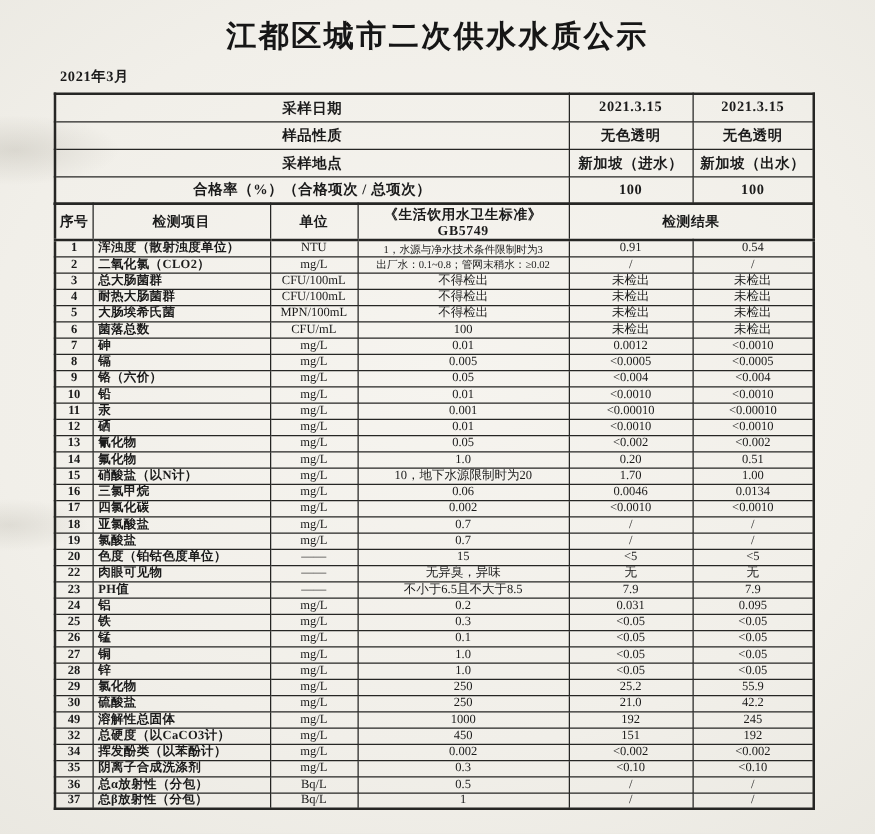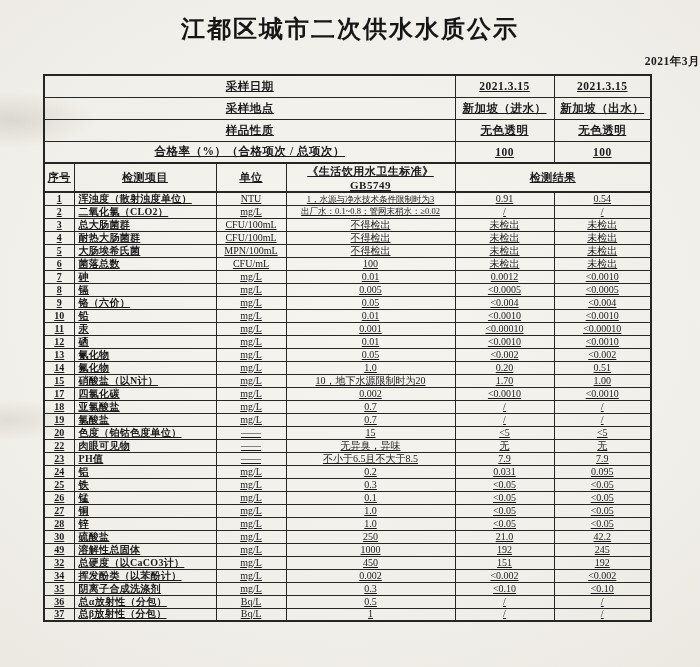--- a/index.html
+++ b/index.html
@@ -20,34 +20,34 @@
   .title {
     padding-top: 13px;
     text-align: center;
     font-family: "Liberation Sans", "DejaVu Sans", sans-serif;
     font-size: 24px;
     font-weight: bold;
     letter-spacing: 2px;
     color: #161616;
   }
   .subtitle {
-    text-align: right;
+    text-align: left;
     margin-top: 9px;
     margin-bottom: 5px;
     font-size: 11.5px;
     font-weight: bold;
     letter-spacing: 0.5px;
+    padding-left: 48px;
   }
   table {
     border-collapse: collapse;
     table-layout: fixed;
     margin-left: 43px;
     width: 607px;
     background: transparent;
-    text-decoration: underline;
   }
   table, td, th { border: 1px solid #262624; }
   .info-table { border-width: 2px; }
   .results-table { border-width: 2px; margin-top: -2px; }
   .info-table td {
     height: 22px;
     font-size: 11.5px;
     font-weight: bold;
     text-align: center;
     vertical-align: middle;
@@ -96,29 +96,29 @@
         <col style="width:97px">
     </colgroup>
     <tbody id="info-rows">
   <tr>
     <td>采样日期</td>
     <td>2021.3.15</td>
     <td>2021.3.15</td>
   </tr>
 
   <tr>
+    <td>样品性质</td>
+    <td>无色透明</td>
+    <td>无色透明</td>
+  </tr>
+
+  <tr>
     <td>采样地点</td>
     <td>新加坡（进水）</td>
     <td>新加坡（出水）</td>
-  </tr>
-
-  <tr>
-    <td>样品性质</td>
-    <td>无色透明</td>
-    <td>无色透明</td>
   </tr>
 
   <tr>
     <td>合格率（%）（合格项次 / 总项次）</td>
     <td>100</td>
     <td>100</td>
   </tr>
 </tbody>
   </table>
 
@@ -269,20 +269,28 @@
 
   <tr>
     <td class="idx">15</td>
     <td class="item">硝酸盐（以N计）</td>
     <td class="unit">mg/L</td>
     <td class="std">10，地下水源限制时为20</td>
     <td class="res">1.70</td>
     <td class="res">1.00</td>
   </tr>
 
+  <tr>
+    <td class="idx">16</td>
+    <td class="item">三氯甲烷</td>
+    <td class="unit">mg/L</td>
+    <td class="std">0.06</td>
+    <td class="res">0.0046</td>
+    <td class="res">0.0134</td>
+  </tr>
 
   <tr>
     <td class="idx">17</td>
     <td class="item">四氯化碳</td>
     <td class="unit">mg/L</td>
     <td class="std">0.002</td>
     <td class="res">&lt;0.0010</td>
     <td class="res">&lt;0.0010</td>
   </tr>
 
@@ -370,20 +378,28 @@
 
   <tr>
     <td class="idx">28</td>
     <td class="item">锌</td>
     <td class="unit">mg/L</td>
     <td class="std">1.0</td>
     <td class="res">&lt;0.05</td>
     <td class="res">&lt;0.05</td>
   </tr>
 
+  <tr>
+    <td class="idx">29</td>
+    <td class="item">氯化物</td>
+    <td class="unit">mg/L</td>
+    <td class="std">250</td>
+    <td class="res">25.2</td>
+    <td class="res">55.9</td>
+  </tr>
 
   <tr>
     <td class="idx">30</td>
     <td class="item">硫酸盐</td>
     <td class="unit">mg/L</td>
     <td class="std">250</td>
     <td class="res">21.0</td>
     <td class="res">42.2</td>
   </tr>
 

